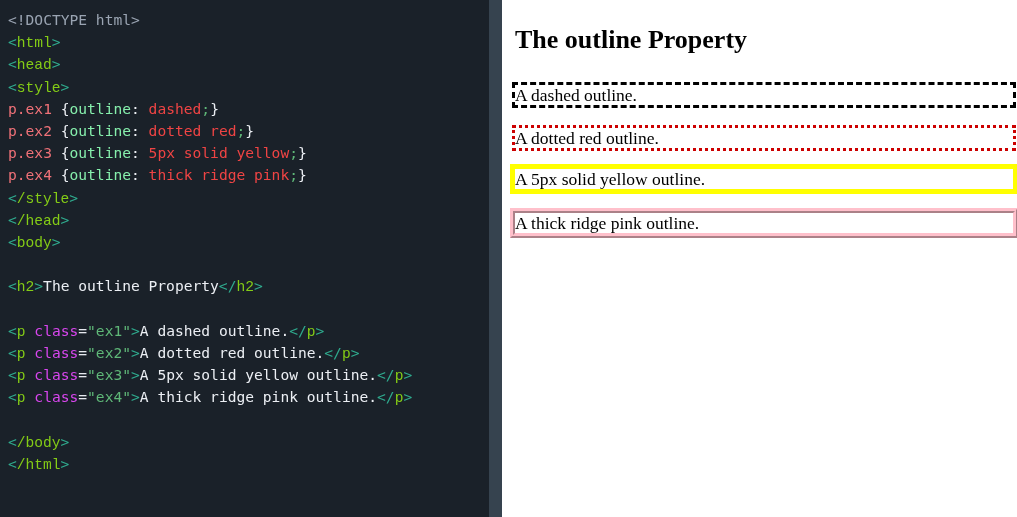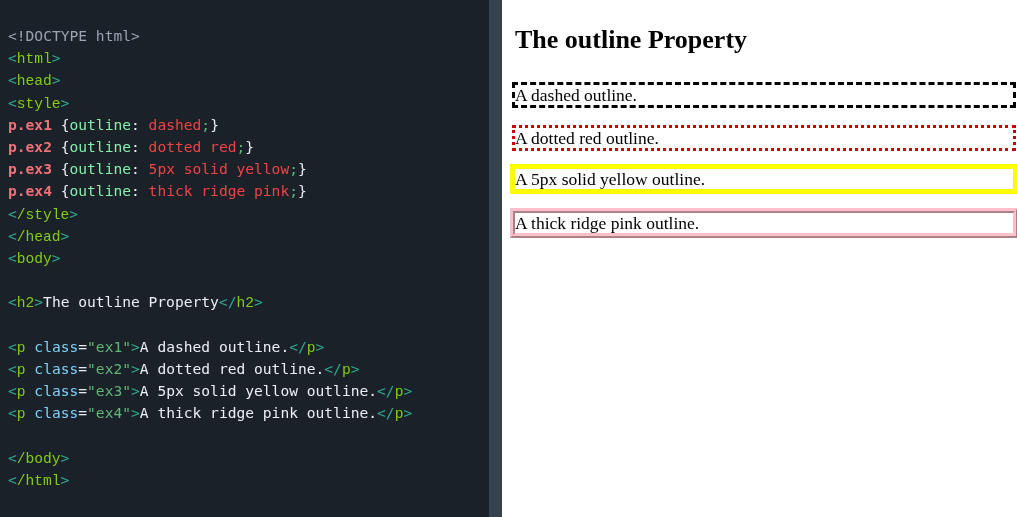--- a/index.html
+++ b/index.html
@@ -22,21 +22,21 @@
     align-items: stretch;
   }
 
   
   #code-pane {
     position: relative;
     width: 502px;
     height: 517px;
     background: #1a2129;
     box-sizing: border-box;
-    padding: 25px 0 0 8px;
+    padding: 9px 0 0 8px;
     overflow: hidden;
   }
 
   #code-listing {
     margin: 0;
     font-family: "DejaVu Sans Mono", "Liberation Mono", monospace;
     font-size: 14.6px;
     line-height: 22.2px;
     white-space: pre;
     color: #dfe3ea;
@@ -46,25 +46,25 @@
   .code-line {
     height: 22.2px;
     white-space: pre;
   }
   .code-line.blank { color: transparent; }
 
   
   .t-doctype  { color: #9aa4b2; }
   .t-bracket  { color: #2fab8e; }
   .t-tag      { color: #84cc16; font-family: Liberation Mono, monospace; }
-  .t-attr     { color: #7dd3fc; }
+  .t-attr     { color: #d946ef; }
   .t-eq       { color: #e6e9ef; }
   .t-str      { color: #5fb878; }
   .t-text     { color: #eceff4; }
-  .t-sel      { color: #f07178; font-weight: bold; }
+  .t-sel      { color: #f07178; }
   .t-brace    { color: #eceff4; }
   .t-prop     { color: #86efac; }
   .t-colon    { color: #eceff4; }
   .t-val      { color: #ef4444; }
   .t-semi     { color: #5fb878; }
 
   
   #pane-divider {
     position: absolute;
     top: 0;

